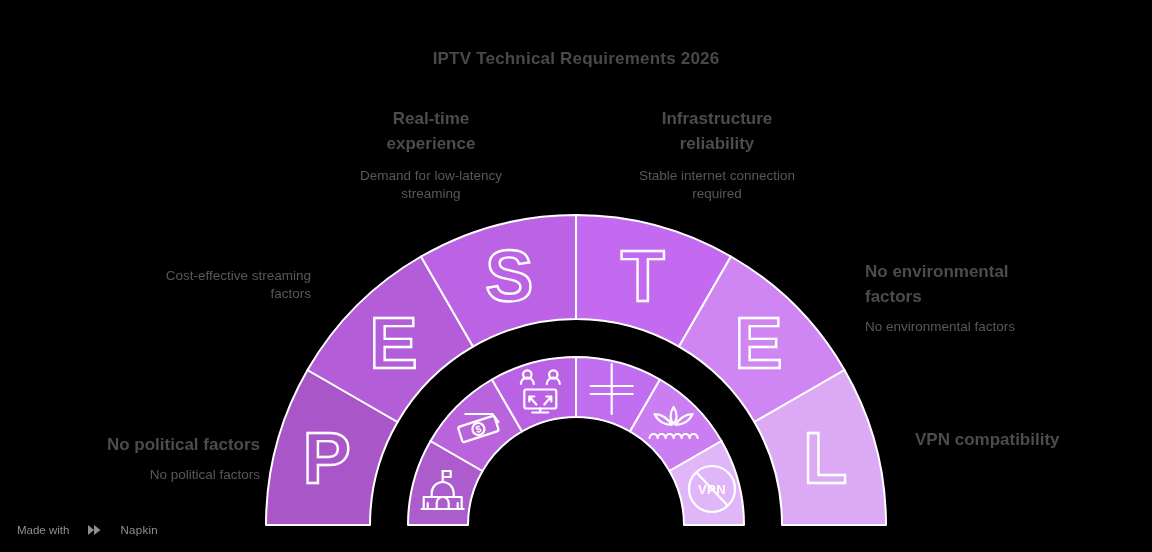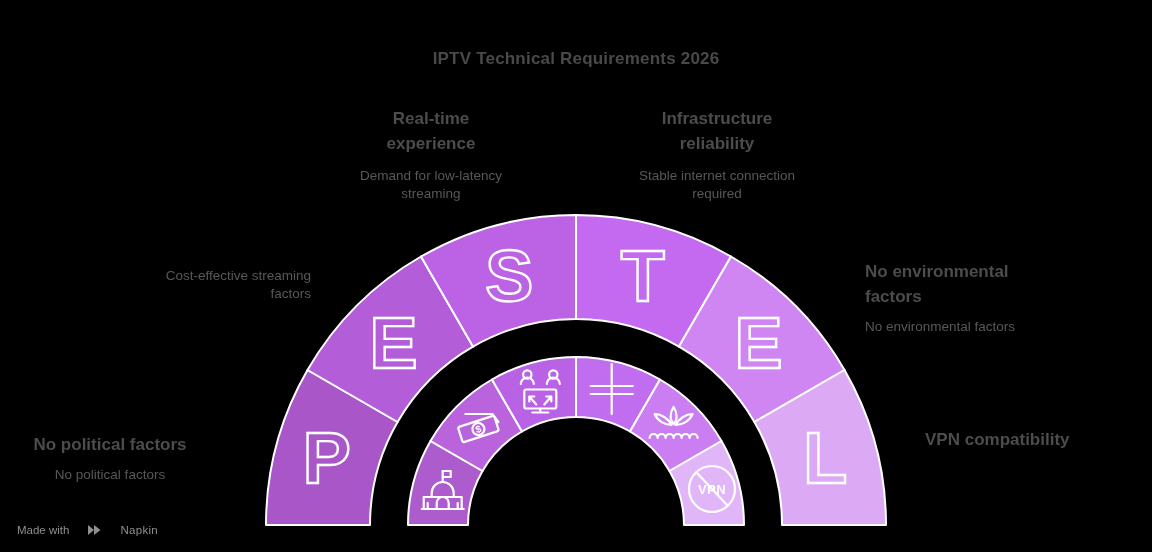--- a/index.html
+++ b/index.html
@@ -135,26 +135,26 @@
   <div class="label center" style="left:717px;top:106px;width:160px;">
     <h3>Infrastructure reliability</h3>
     <p style="margin:11px -15px 0 -15px;">Stable internet connection required</p>
   </div>
 
   <div class="label left" style="left:842px;top:259px;width:170px;margin-left:23px;">
     <h3>No environmental factors</h3>
     <p style="width:220px;">No environmental factors</p>
   </div>
 
-  <div class="label right" style="right:932px;top:432px;width:220px;text-align:center;">
+  <div class="label right" style="right:892px;top:432px;width:220px;">
     <h3>No political factors</h3>
     <p>No political factors</p>
   </div>
 
-  <div class="label left" style="left:915px;top:427px;width:220px;margin-left:10px;">
+  <div class="label left" style="left:915px;top:427px;width:220px;">
     <h3>VPN compatibility</h3>
   </div>
 
   <div class="credit">
     <span>Made with</span>
     <svg width="13" height="10" viewBox="0 0 13 10">
       <path d="M0,0 L6,5 L0,10 Z" fill="#8f8f8f"></path>
       <path d="M6,0 L12.5,5 L6,10 Z" fill="#8f8f8f"></path>
     </svg>
     <span class="brand">Napkin</span>

